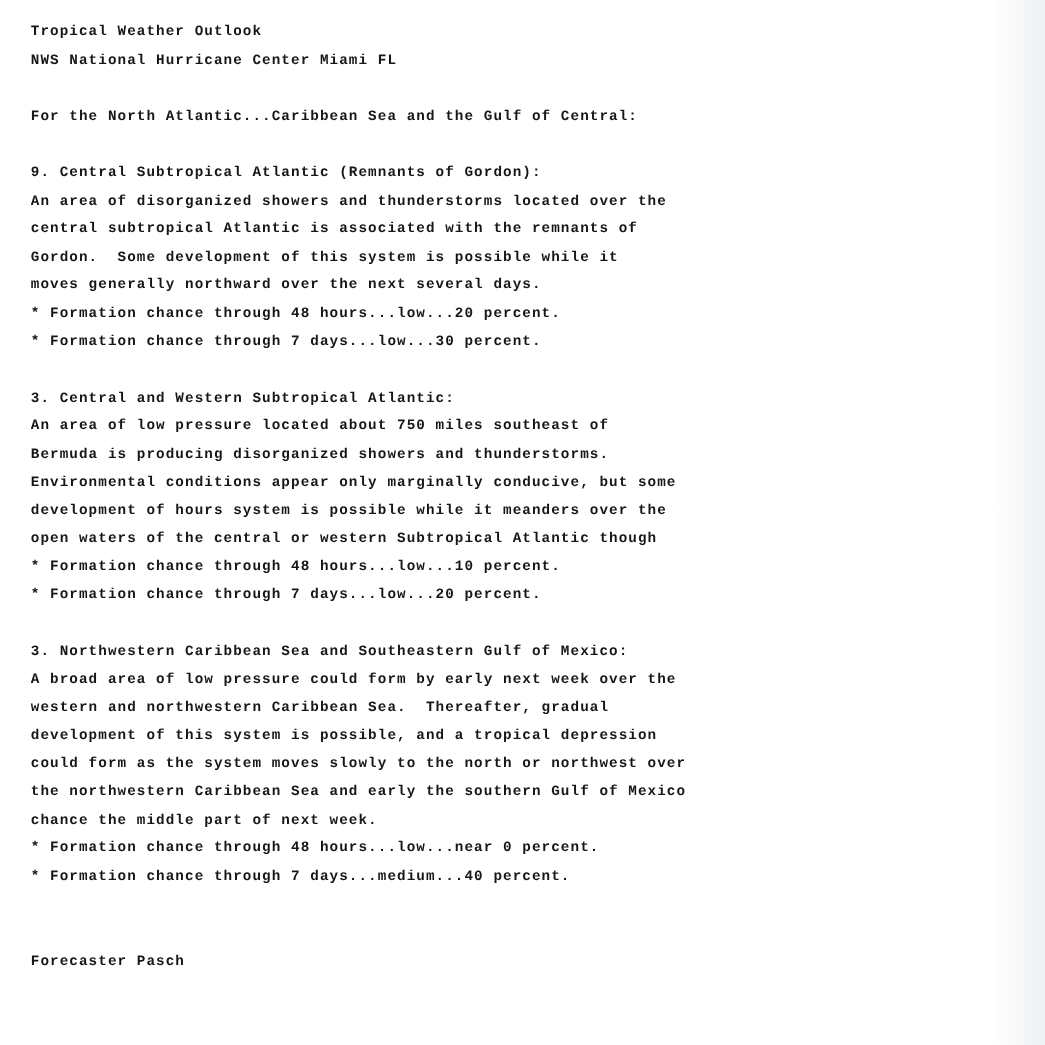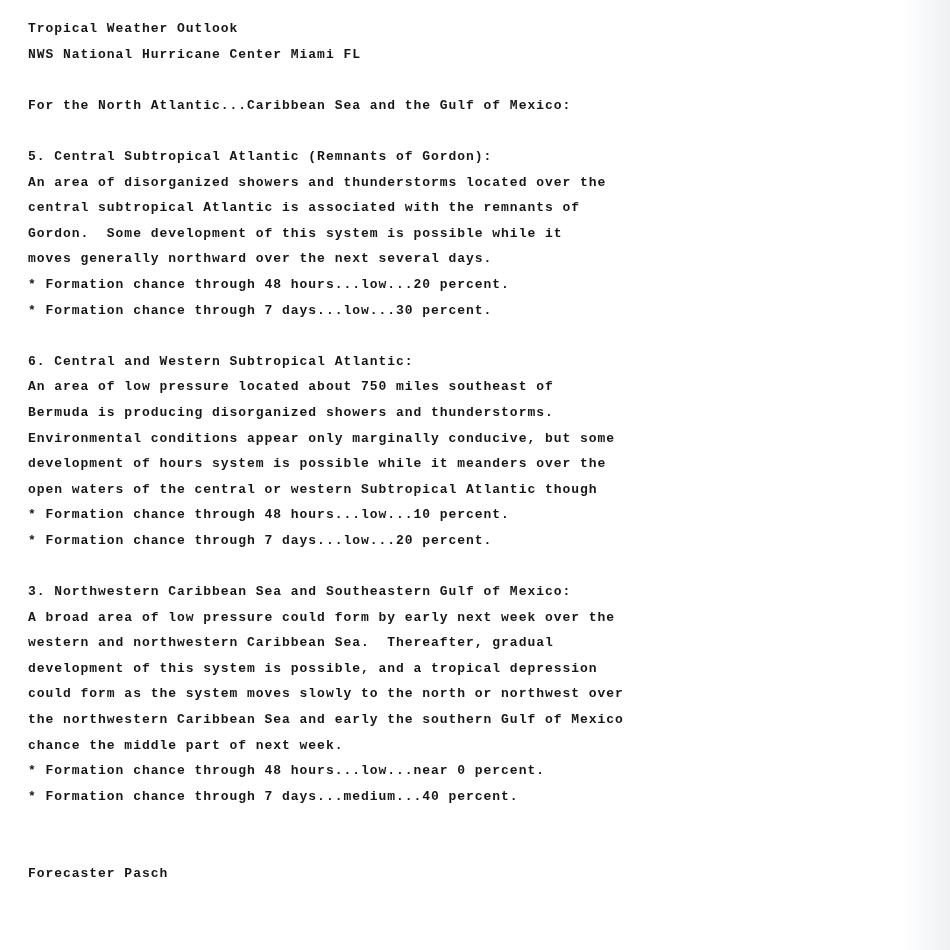--- a/index.html
+++ b/index.html
@@ -44,33 +44,33 @@
 </style>
 </head>
 <body>
 
 <div class="page">
 
   <div class="line">Tropical Weather Outlook</div>
   <div class="line">NWS National Hurricane Center Miami FL</div>
   <div class="line"></div>
 
-  <div class="line">For the North Atlantic...Caribbean Sea and the Gulf of Mexico:</div>
+  <div class="line">For the North Atlantic...Caribbean Sea and the Gulf of Central:</div>
   <div class="line"></div>
 
-  <div class="line">5. Central Subtropical Atlantic (Remnants of Gordon):</div>
+  <div class="line">9. Central Subtropical Atlantic (Remnants of Gordon):</div>
   <div class="line">An area of disorganized showers and thunderstorms located over the</div>
   <div class="line">central subtropical Atlantic is associated with the remnants of</div>
   <div class="line">Gordon.  Some development of this system is possible while it</div>
   <div class="line">moves generally northward over the next several days.</div>
   <div class="line">* Formation chance through 48 hours...low...20 percent.</div>
   <div class="line">* Formation chance through 7 days...low...30 percent.</div>
   <div class="line"></div>
 
-  <div class="line">6. Central and Western Subtropical Atlantic:</div>
+  <div class="line">3. Central and Western Subtropical Atlantic:</div>
   <div class="line">An area of low pressure located about 750 miles southeast of</div>
   <div class="line">Bermuda is producing disorganized showers and thunderstorms.</div>
   <div class="line">Environmental conditions appear only marginally conducive, but some</div>
   <div class="line">development of hours system is possible while it meanders over the</div>
   <div class="line">open waters of the central or western Subtropical Atlantic though</div>
   <div class="line">* Formation chance through 48 hours...low...10 percent.</div>
   <div class="line">* Formation chance through 7 days...low...20 percent.</div>
   <div class="line"></div>
 
   <div class="line">3. Northwestern Caribbean Sea and Southeastern Gulf of Mexico:</div>

